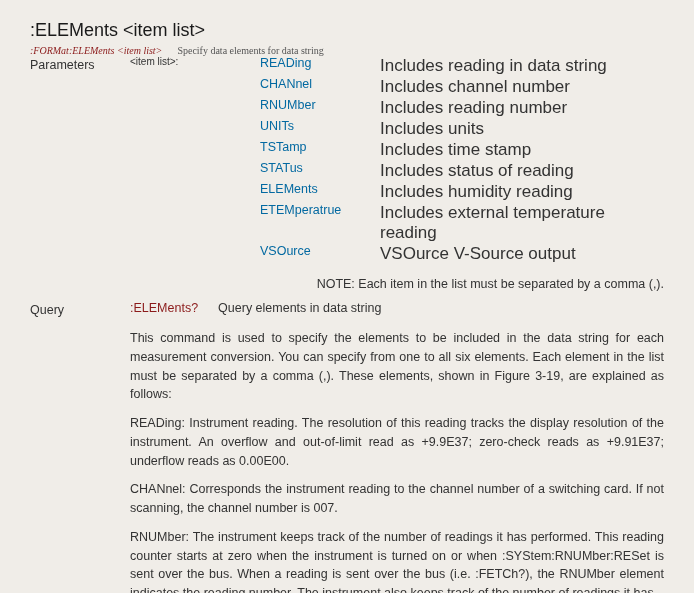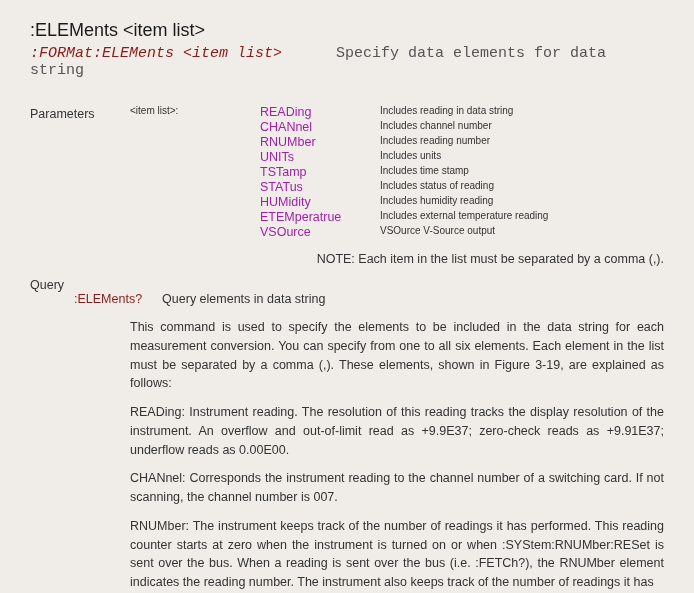--- a/index.html
+++ b/index.html
@@ -16,24 +16,24 @@
 
     .page-title {
       font-size: 18px;
       font-weight: normal;
       color: #1a1a1a;
       margin-bottom: 4px;
       font-family: Arial, sans-serif;
     }
 
     .subtitle-line {
-      font-size: 15px;
+      font-size: 10px;
       color: #555;
-      margin-bottom: 26px;
-      font-family: Liberation Mono, monospace;
+      margin-bottom: 0;
+      font-family: Liberation Serif, serif;
     }
 
     .subtitle-cmd {
       color: #8b1a1a;
       font-style: italic;
     }
 
     .subtitle-desc {
       color: #555;
     }
@@ -64,63 +64,61 @@
       flex-shrink: 0;
     }
 
     .param-row {
       display: flex;
       margin-bottom: 1px;
       align-items: flex-start;
     }
 
     .param-cmd {
-      color: #a21caf;
+      color: #0369a1;
       font-family: Arial, sans-serif;
       font-size: 12.5px;
       width: 130px;
       flex-shrink: 0;
       padding-left: 10px;
     }
 
     .param-desc {
       font-family: Arial, sans-serif;
-      font-size: 10px;
+      font-size: 17px;
       color: #333;
     }
 
     .note-section {
       font-family: Arial, sans-serif;
       font-size: 12.5px;
       color: #333;
       margin: 12px 0 10px 100px;
       text-align: right;
     }
 
     .query-section {
       display: flex;
       margin-bottom: 12px;
-      flex-direction: column;
     }
 
     .query-label {
       width: 100px;
       flex-shrink: 0;
       font-family: Arial, sans-serif;
       font-size: 12.5px;
       color: #333;
       padding-top: 2px;
     }
 
     .query-content {
       flex: 1;
       display: flex;
       align-items: flex-start;
       gap: 20px;
-      margin-left: 44px;
     }
 
     .query-cmd {
       color: #8b1a1a;
       font-family: Arial, sans-serif;
       font-size: 12.5px;
       flex-shrink: 0;
     }
 
     .query-desc {
@@ -187,21 +185,21 @@
       <div class="param-cmd">TSTamp</div>
       <div class="param-desc">Includes time stamp</div>
     </div>
     <div class="param-row">
       <div class="param-item-label"></div>
       <div class="param-cmd">STATus</div>
       <div class="param-desc">Includes status of reading</div>
     </div>
     <div class="param-row">
       <div class="param-item-label"></div>
-      <div class="param-cmd">HUMidity</div>
+      <div class="param-cmd">ELEMents</div>
       <div class="param-desc">Includes humidity reading</div>
     </div>
     <div class="param-row">
       <div class="param-item-label"></div>
       <div class="param-cmd">ETEMperatrue</div>
       <div class="param-desc">Includes external temperature reading</div>
     </div>
     <div class="param-row">
       <div class="param-item-label"></div>
       <div class="param-cmd">VSOurce</div>

